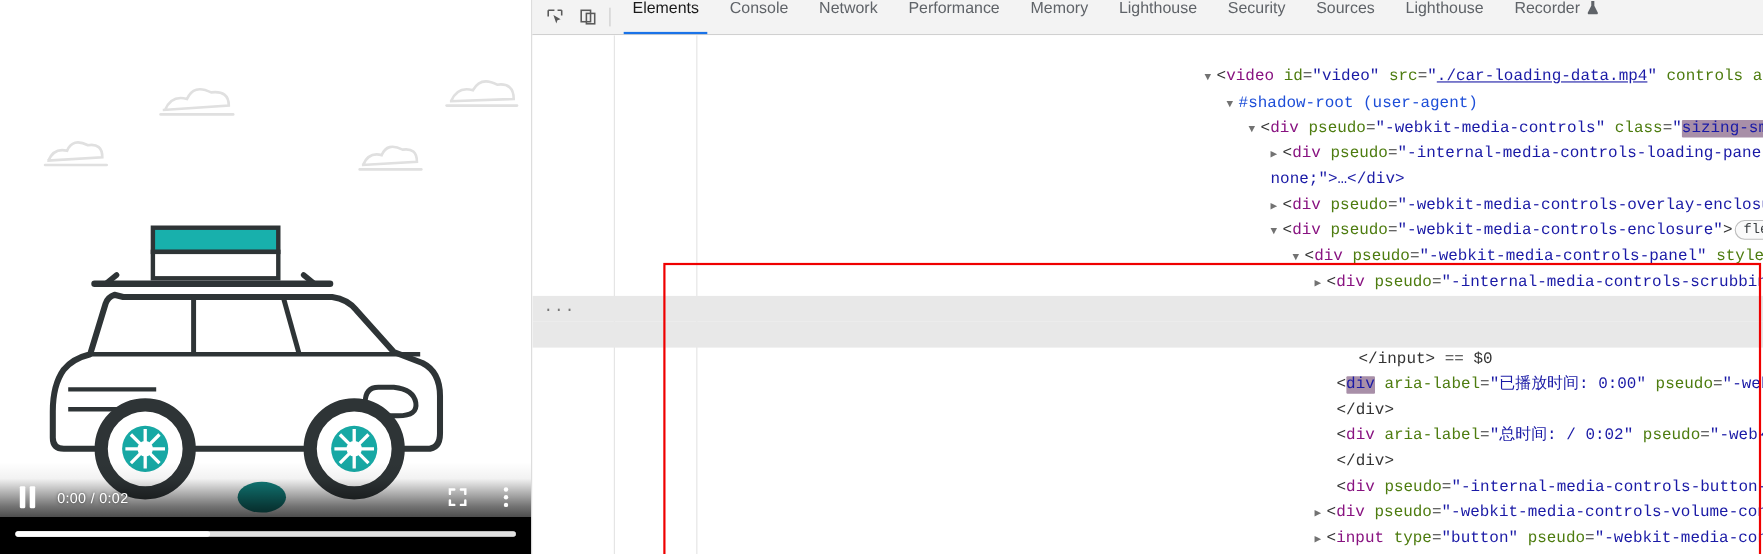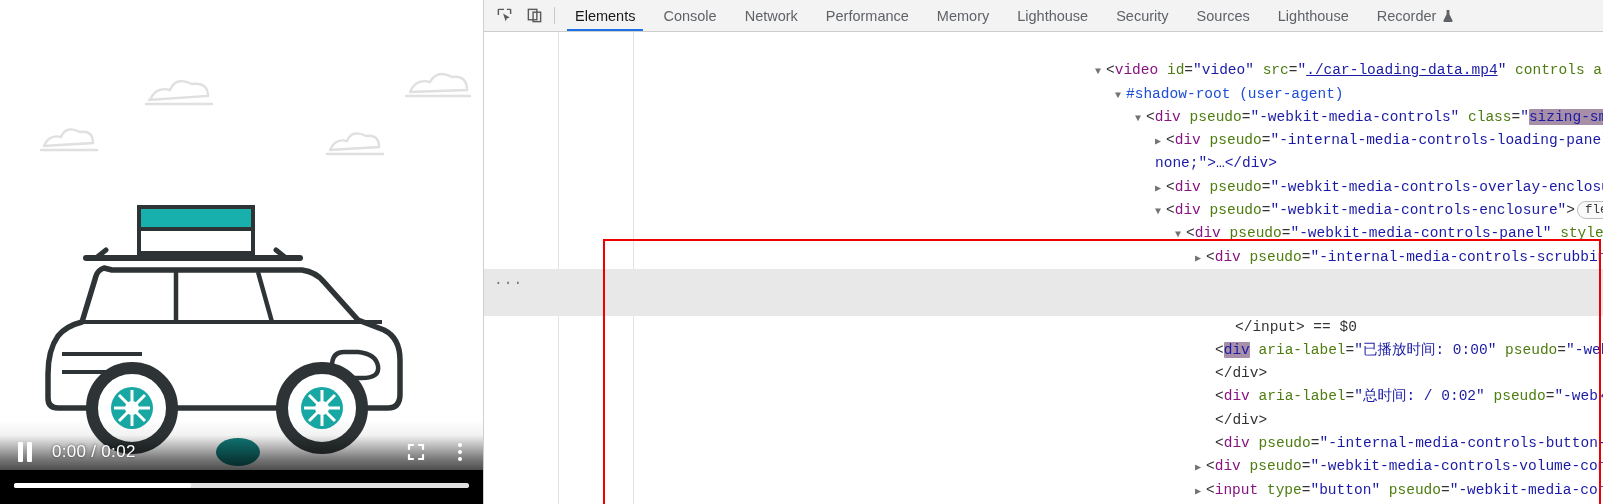--- a/index.html
+++ b/index.html
@@ -30,21 +30,21 @@
     position:absolute;left:0;right:0;bottom:34px;height:36px;
     display:flex;align-items:center;padding:0 14px;box-sizing:border-box;
     color:#fff;
   }
   .play-btn{
     width:22px;height:22px;display:flex;align-items:center;justify-content:center;
     gap:4px;cursor:pointer;flex:0 0 auto;
   }
   .play-btn i{display:block;width:5px;height:20px;background:#fff;border-radius:1px;}
   .time-label{
-    margin-left:16px;font-size:17px;color:#fff;letter-spacing:.3px;
+    margin-left:16px;font-size:13px;color:#fff;letter-spacing:.3px;
     font-family:"Liberation Sans", sans-serif;white-space:nowrap;
     text-shadow:0 0 3px rgba(0,0,0,.6);
   }
   .ctrl-spacer{flex:1 1 auto;}
   .fullscreen-btn{width:22px;height:22px;margin-right:30px;cursor:pointer;}
   .menu-btn{width:6px;height:22px;display:flex;flex-direction:column;justify-content:center;align-items:center;gap:3px;cursor:pointer;margin-right:6px;}
   .menu-btn span{width:4px;height:4px;border-radius:50%;background:#fff;display:block;}
 
   .timeline{
     position:absolute;left:0;right:0;bottom:0;height:34px;background:#000;
@@ -65,21 +65,21 @@
   .dt-toolbar{
     height:32px;flex:0 0 32px;background:#f3f3f3;border-bottom:1px solid #cdcdcd;
     display:flex;align-items:stretch;padding-left:8px;box-sizing:border-box;
     position:relative;
   }
   .dt-icons{display:flex;align-items:center;gap:10px;padding:0 8px 0 2px;}
   .dt-icon{width:20px;height:20px;display:flex;align-items:center;justify-content:center;cursor:pointer;color:#5a5a5a;}
   .dt-sep{width:1px;background:#c9c9c9;margin:7px 6px 7px 2px;flex:0 0 1px;}
   .dt-tabs{display:flex;align-items:stretch;}
   .dt-tab{
-    display:flex;align-items:center;padding:0 14px;font-size:14.5px;color:#5f6368;
+    display:flex;padding:0 14px;font-size:14.5px;color:#5f6368;
     cursor:pointer;white-space:nowrap;position:relative;
     font-family:"Liberation Sans", sans-serif;
   }
   .dt-tab.active{color:#1a1a1a;}
   .dt-tab.active:after{
     content:"";position:absolute;left:6px;right:6px;bottom:0;height:2.5px;background:#1a73e8;
   }
   .dt-tab .rec-ico{margin-left:6px;display:inline-flex;}
 
   .dt-body{

